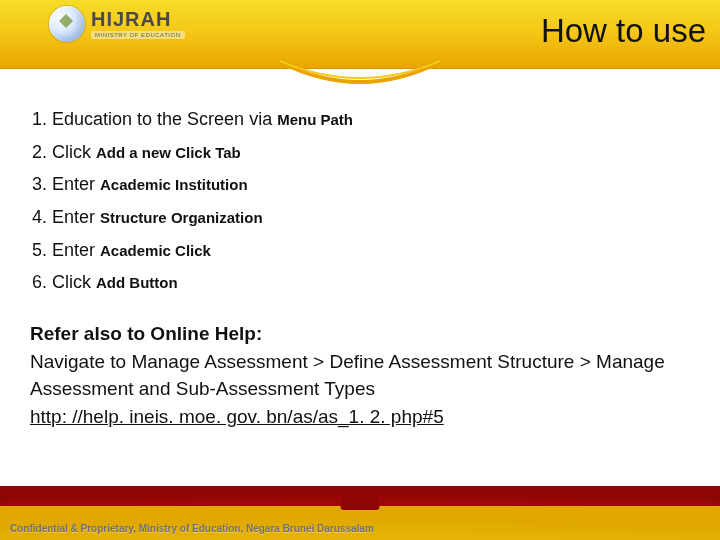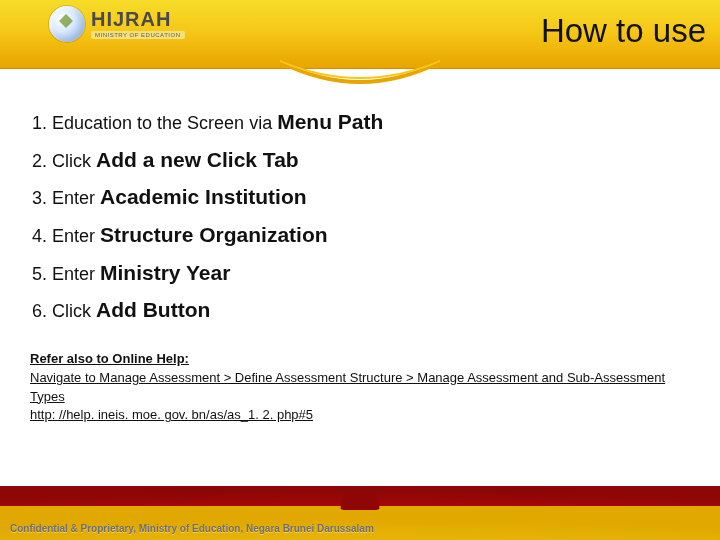--- a/index.html
+++ b/index.html
@@ -97,26 +97,25 @@
   ol.steps {
     margin: 0 0 22px 0;
     padding-left: 22px;
     font-size: 18px;
     line-height: 1.65;
   }
   ol.steps li {
     margin: 3px 0;
   }
   ol.steps li .pre { font-size: 18px; }
-  ol.steps li .em  { font-size: 21px; font-weight: 700; }
+  ol.steps li .em  { font-size: 15px; font-weight: 700; }
 
   .help {
-    font-size: 13px;
+    font-size: 19px;
     line-height: 1.45;
-    text-decoration: underline;
   }
   .help .hdr { font-weight: 700; }
   .help .url { text-decoration: underline; }
 
   
   .footer {
     position: absolute;
     left: 0;
     bottom: 0;
     width: 720px;
@@ -182,21 +181,21 @@
       <li>
         <span class="pre">Click </span><span class="em">Add a new Click Tab</span>
       </li>
       <li>
         <span class="pre">Enter </span><span class="em">Academic Institution</span>
       </li>
       <li>
         <span class="pre">Enter </span><span class="em">Structure Organization</span>
       </li>
       <li>
-        <span class="pre">Enter </span><span class="em">Ministry Year</span>
+        <span class="pre">Enter </span><span class="em">Academic Click</span>
       </li>
       <li>
         <span class="pre">Click </span><span class="em">Add Button</span>
       </li>
     </ol>
 
     <div class="help">
       <div class="hdr">Refer also to Online Help:</div>
       <div>Navigate to Manage Assessment &gt; Define Assessment Structure &gt; Manage Assessment and Sub-Assessment Types</div>
       <div class="url">http: //help. ineis. moe. gov. bn/as/as_1. 2. php#5</div>

